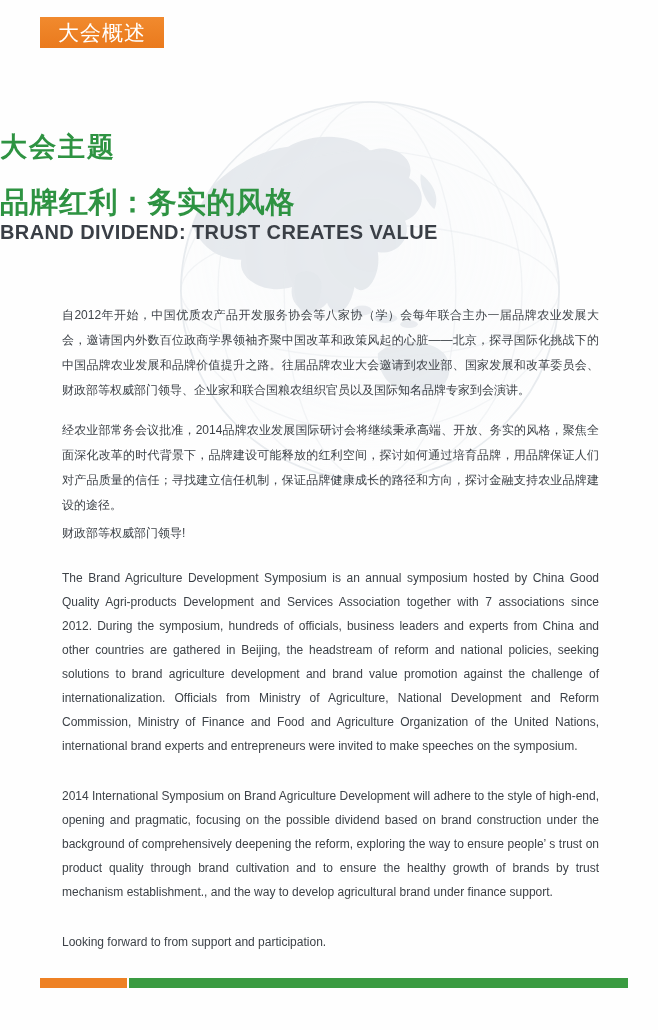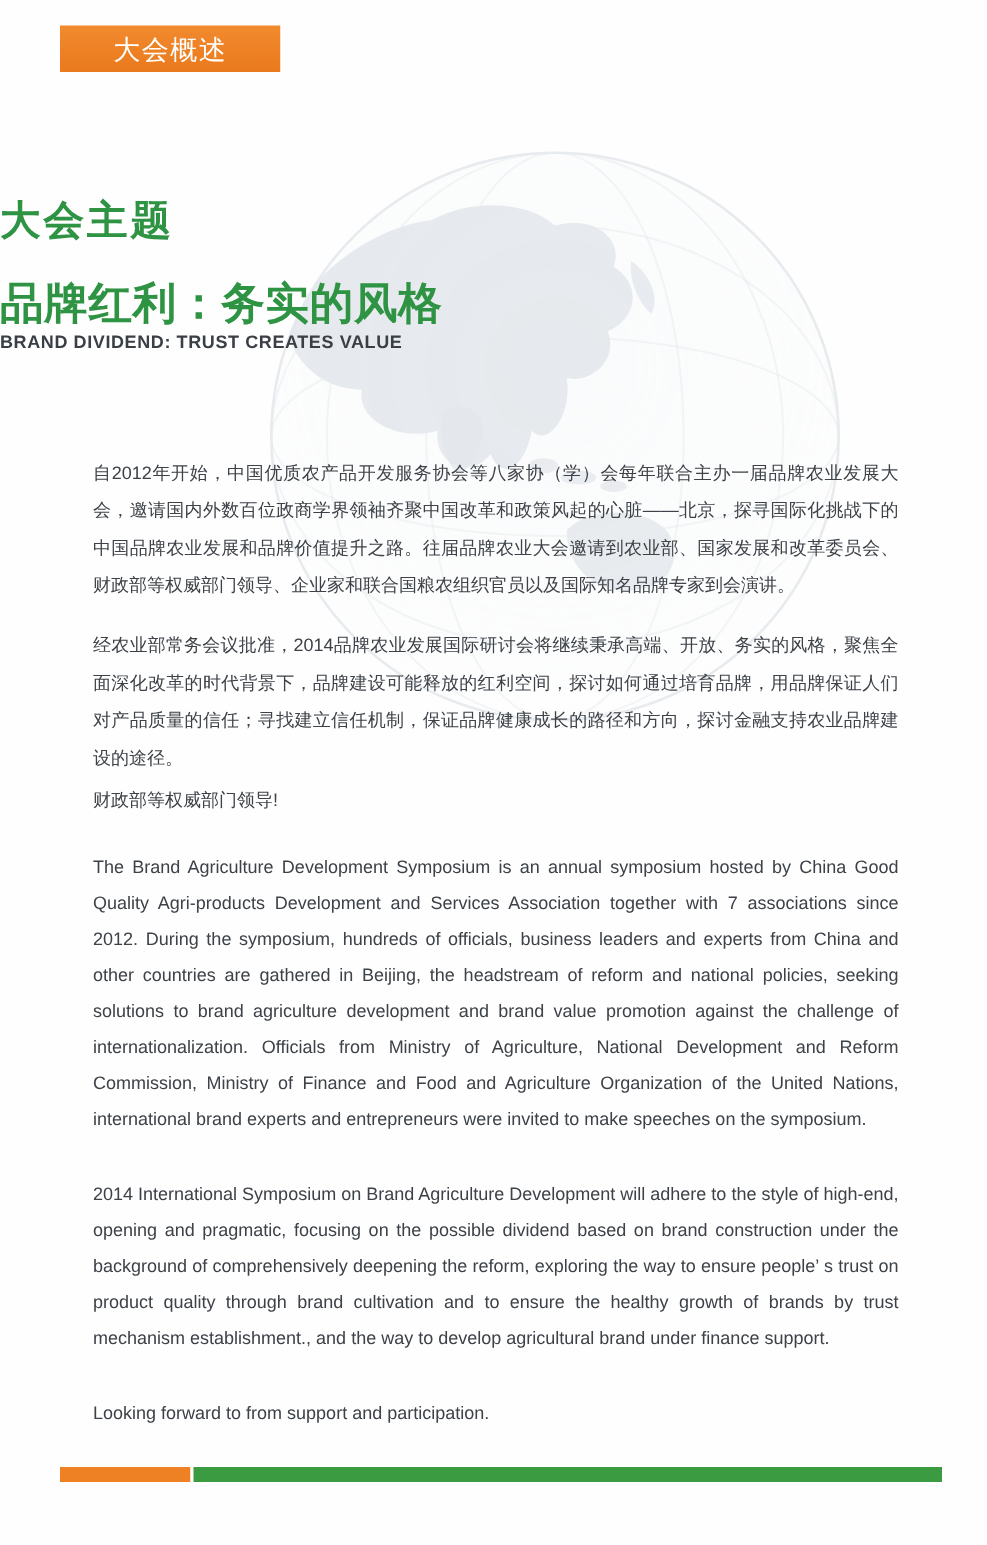--- a/index.html
+++ b/index.html
@@ -21,25 +21,25 @@
   }
   .page { position: absolute; inset: 0; }
 
   
   .top-bar {
     position: absolute; left: 40px; top: 17px;
     width: 588px; height: 31px;
     display: flex;
   }
   .tab-cn {
-    width: 147px; height: 100%;
+    width: 124px; height: 100%;
     background: linear-gradient(180deg, #f18a2e, #ea7a1d);
     color: #fff;
     display: flex; align-items: center; justify-content: center;
-    font-size: 18px; letter-spacing: 1px;
+    font-size: 21px; letter-spacing: 1px;
   }
   .bar-gap { width: 3px; height: 100%; background: #fff; }
   .bar-en {
     flex: 1; height: 100%;
     background: linear-gradient(180deg, #46a549, #349140);
     color: #fff;
     display: flex; align-items: center;
     padding-left: 22px;
     font-size: 21px; letter-spacing: 0.5px;
   }
@@ -65,21 +65,21 @@
     letter-spacing: 2px;
   }
   .theme-title-cn {
     top: 183px;
     font-size: 29px; font-weight: 700;
     color: var(--heading-green);
     letter-spacing: 0.5px;
   }
   .theme-title-en {
     top: 221px;
-    font-size: 12px; font-weight: 700;
+    font-size: 20px; font-weight: 700;
     color: #3a3f46;
     letter-spacing: 0.4px;
   }
 
   
   .content { position: absolute; left: 62px; top: 0; width: 537px; }
   .content p {
     position: absolute; left: 0; width: 537px;
     margin: 0;
     text-align: justify;

